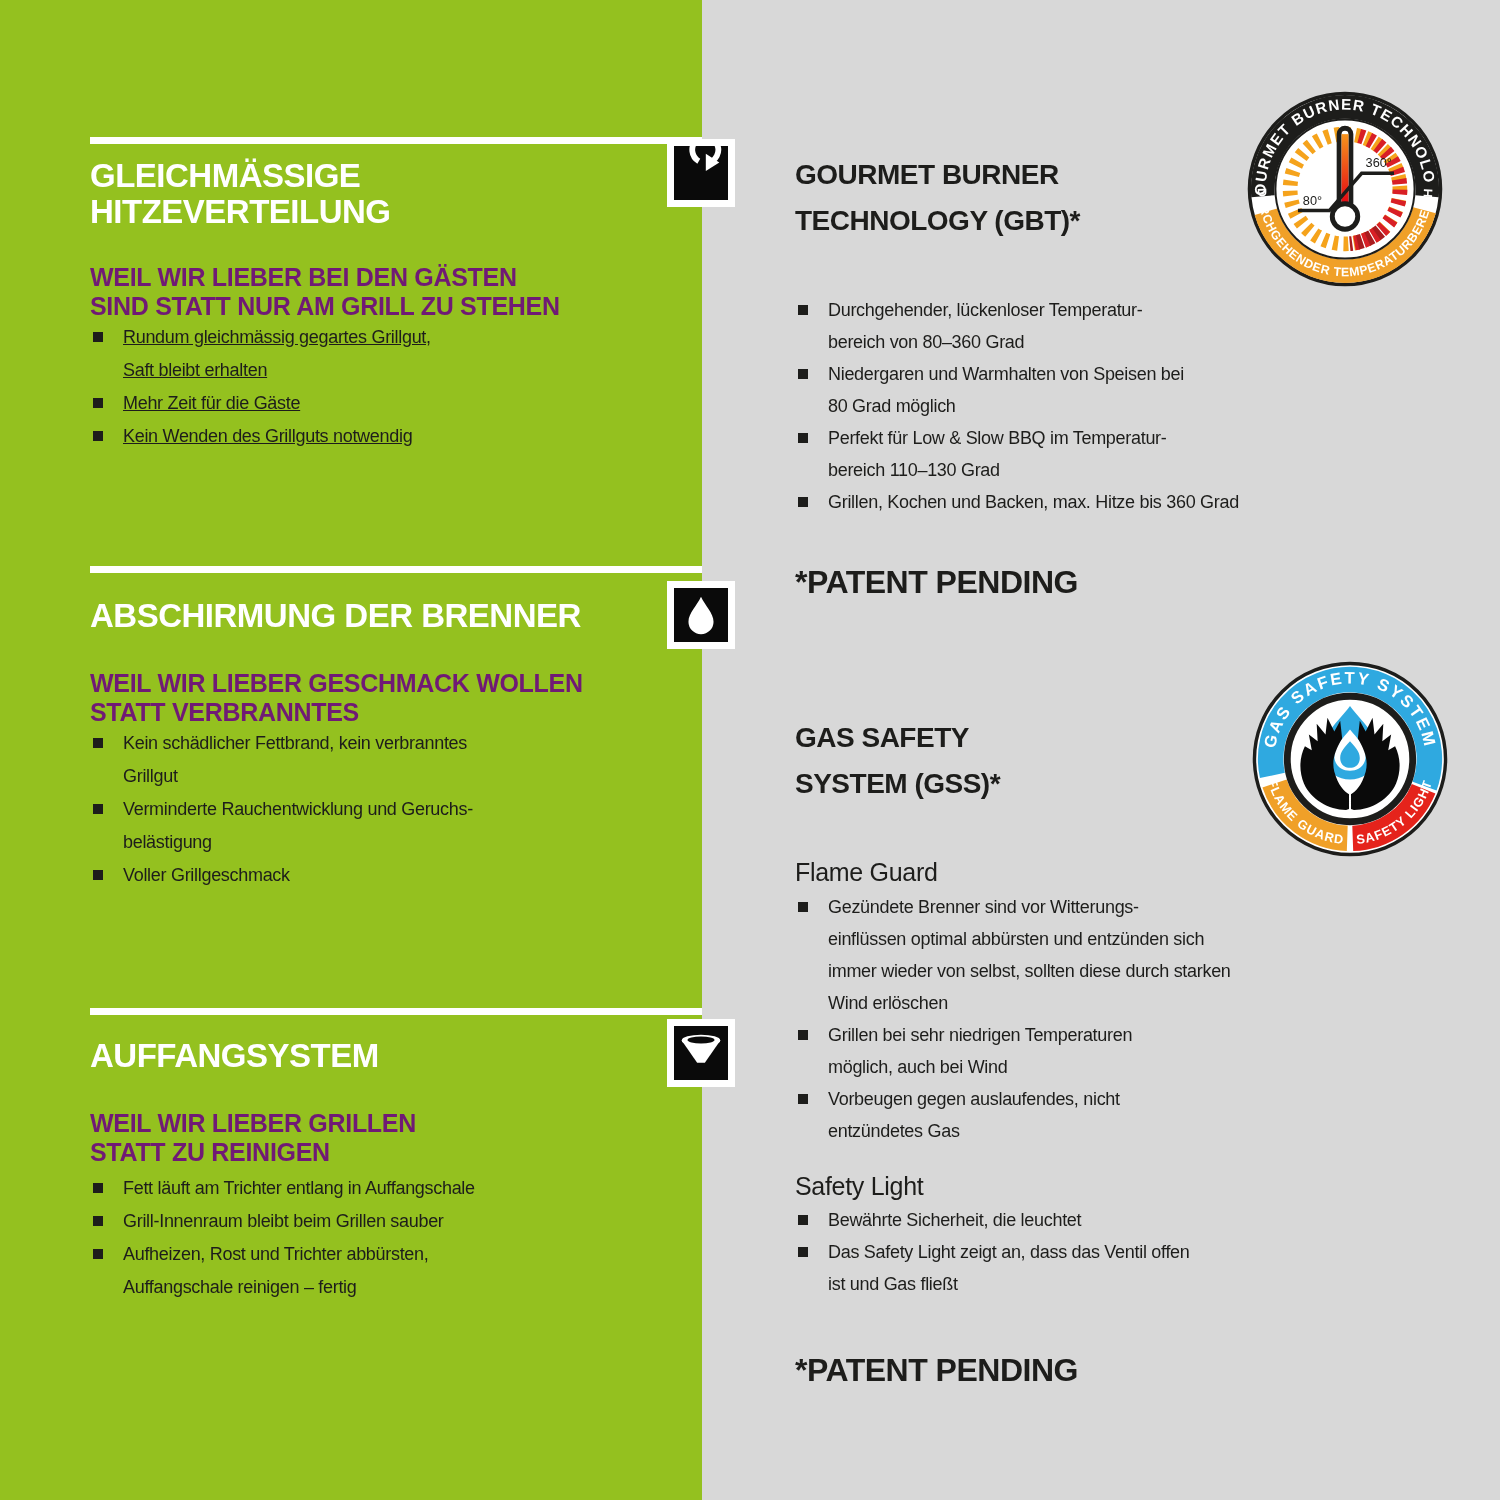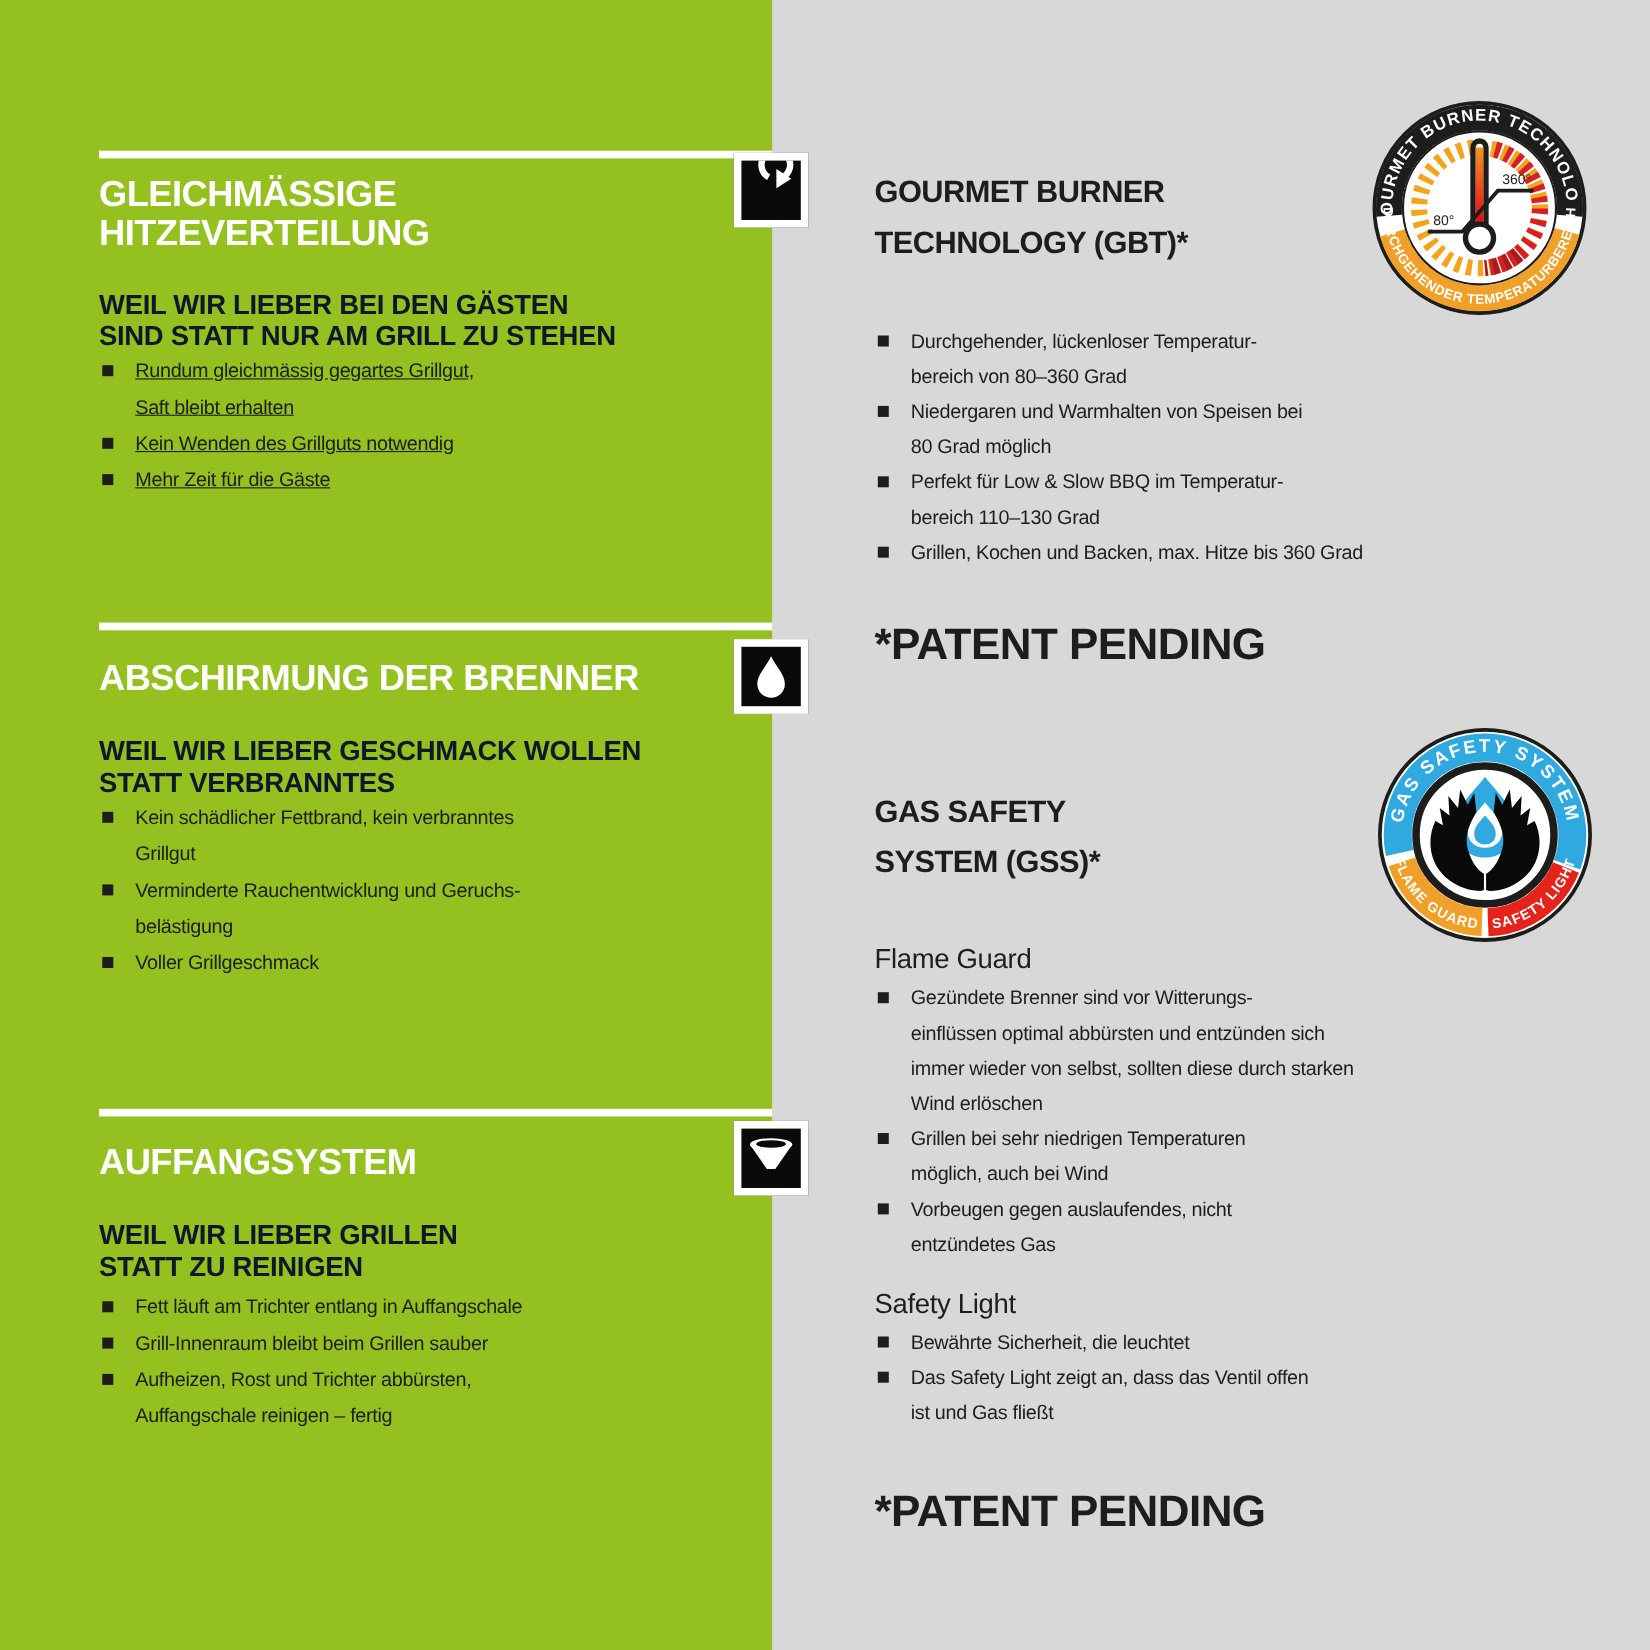--- a/index.html
+++ b/index.html
@@ -6,26 +6,26 @@
   .page{position:relative;width:1500px;height:1500px;overflow:hidden;
         font-family:"Liberation Sans","DejaVu Sans",sans-serif;color:#1D1D1B;}
   .abs{position:absolute;}
   .panel-left{left:0;top:0;width:702px;height:1500px;background:#94C11F;}
   .panel-right{left:702px;top:0;width:798px;height:1500px;background:#D8D8D8;}
   .rule{height:7px;background:#FFFFFF;}
   .iconbox{width:68px;height:68px;background:#0A0A0A;border:7px solid #FFFFFF;
            box-sizing:border-box;display:flex;align-items:center;justify-content:center;}
   .h2-left{font-size:33px;font-weight:bold;color:#FFFFFF;line-height:36px;
            letter-spacing:-0.5px;white-space:pre;}
-  .h3-left{font-size:25px;font-weight:bold;color:#0f172a;line-height:29px;
+  .h3-left{font-size:25px;font-weight:bold;color:#701a75;line-height:29px;
            letter-spacing:-0.3px;white-space:pre;}
   .h2-right{font-size:28px;font-weight:bold;color:#1D1D1B;line-height:46px;
             letter-spacing:-0.5px;white-space:pre;}
   .body-label{font-size:25px;color:#1D1D1B;letter-spacing:-0.3px;white-space:pre;}
-  .patent{font-size:40px;font-weight:bold;letter-spacing:-0.5px;white-space:pre;}
+  .patent{font-size:32px;font-weight:bold;letter-spacing:-0.5px;white-space:pre;}
   ul.blist{list-style:none;margin:0;padding:0;}
   ul.blist li{position:relative;padding-left:33px;font-size:18px;line-height:33px;
               letter-spacing:-0.3px;white-space:pre;}
   ul.blist-r li{line-height:32px;}
   ul.blist li::before{content:"";position:absolute;left:3px;top:11px;width:10px;height:10px;
               background:#1D1D1B;}
   svg text{font-family:"Liberation Sans","DejaVu Sans",sans-serif;}
 </style>
 </head>
 <body>
@@ -41,22 +41,22 @@
       <polygon points="33,8 33,26 47,17" fill="#FFFFFF"></polygon>
     </svg>
   </div>
   <div class="abs h2-left" style="left:90px;top:158px;">GLEICHMÄSSIGE
 HITZEVERTEILUNG</div>
   <div class="abs h3-left" style="left:90px;top:263px;">WEIL WIR LIEBER BEI DEN GÄSTEN
 SIND STATT NUR AM GRILL ZU STEHEN</div>
   <ul class="abs blist" style="left:90px;top:321px;text-decoration:underline;">
     <li>Rundum gleichmässig gegartes Grillgut,
 Saft bleibt erhalten</li>
+    <li>Mehr Zeit für die Gäste</li>
     <li>Kein Wenden des Grillguts notwendig</li>
-    <li>Mehr Zeit für die Gäste</li>
   </ul>
 
   <div class="abs rule" style="left:90px;top:566px;width:612px;"></div>
   <div class="abs iconbox" style="left:667px;top:581px;">
     <svg width="54" height="54" viewBox="0 0 56 56">
       <path d="M28,9 C24,18 15,26 15,35 a13,13 0 0 0 26,0 C41,26 32,18 28,9 Z" fill="#FFFFFF"></path>
     </svg>
   </div>
   <div class="abs h2-left" style="left:90px;top:598px;">ABSCHIRMUNG DER BRENNER</div>
   <div class="abs h3-left" style="left:90px;top:669px;">WEIL WIR LIEBER GESCHMACK WOLLEN

